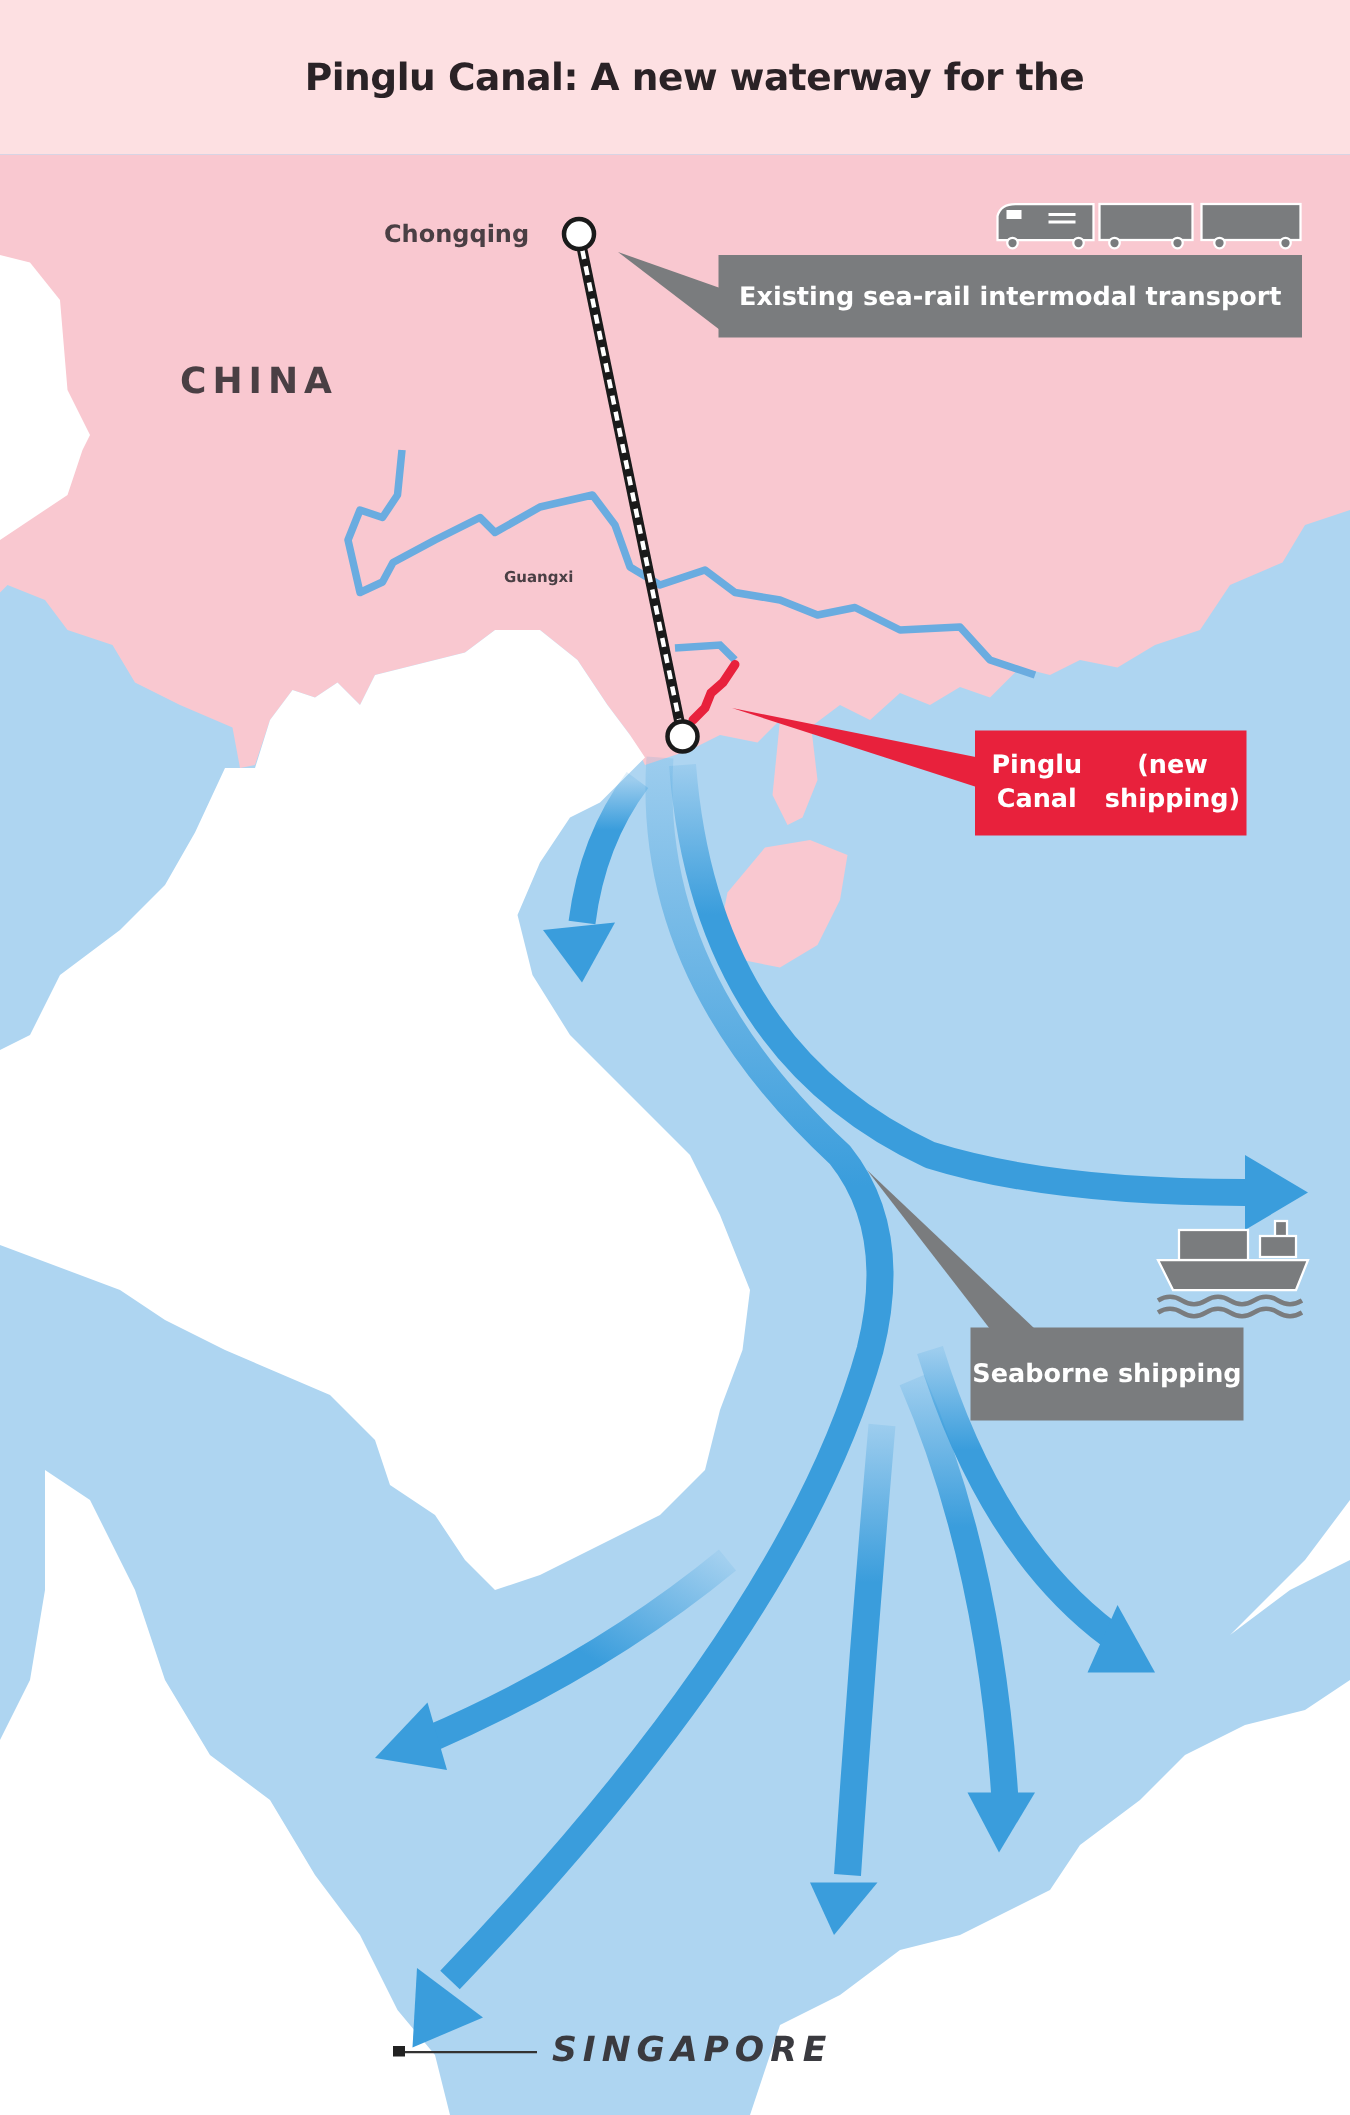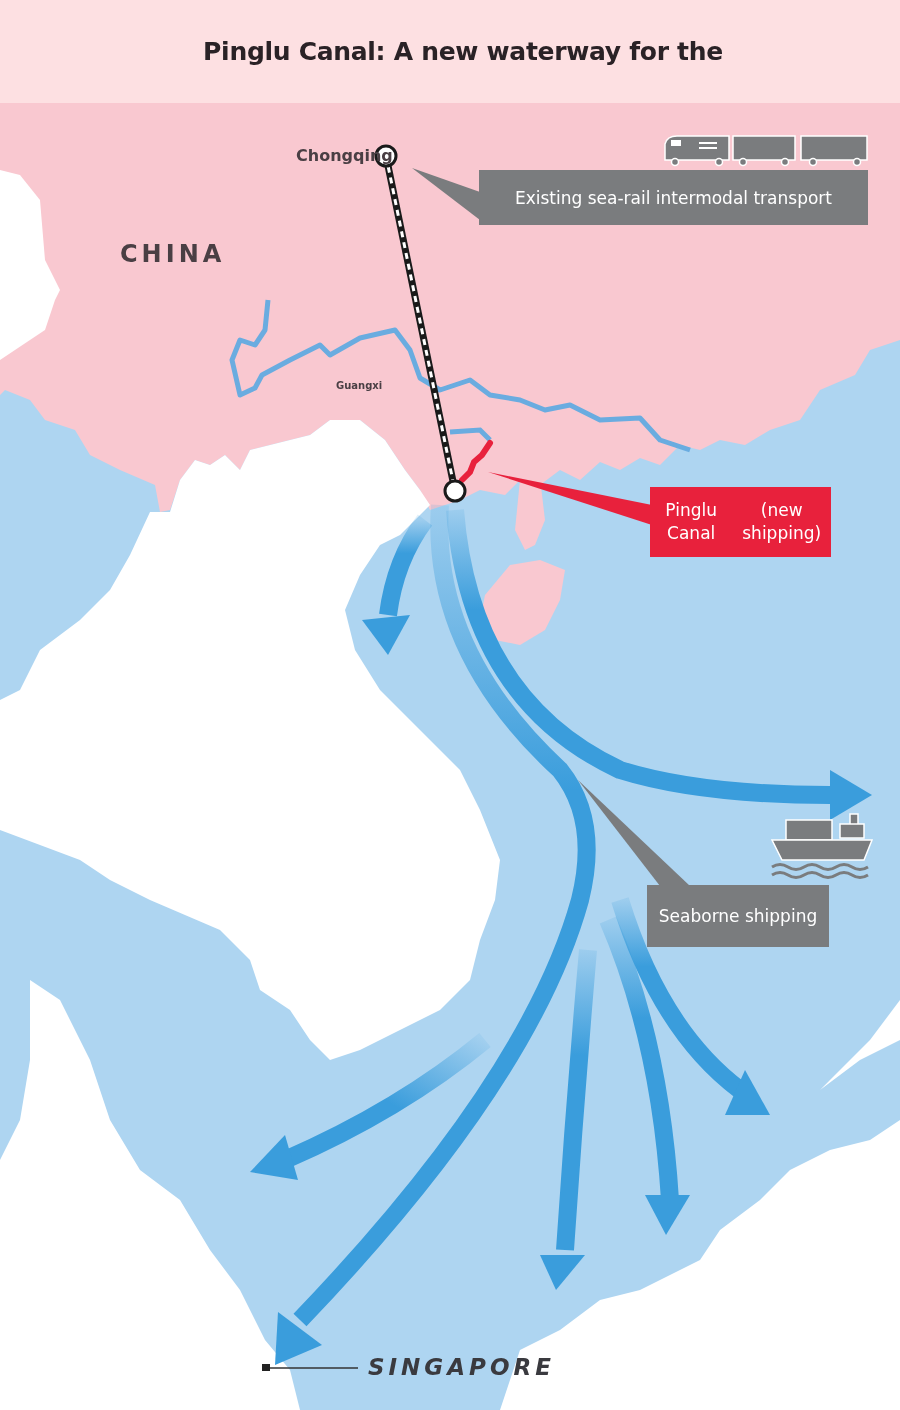--- a/index.html
+++ b/index.html
@@ -1,21 +1,21 @@
 <!DOCTYPE html>
 <html><head>
 <meta charset="utf-8">
 <style>
   html, body { margin: 0; padding: 0; }
   body { width: 900px; height: 1410px; position: relative; overflow: hidden; background: #aed5f1; font-family: "Liberation Sans", "DejaVu Sans", sans-serif; }
   .title-bar { position: absolute; left: 0; top: 0; width: 900px; height: 103px; background: #fde0e2; display: flex; flex-direction: column; align-items: center; justify-content: center; padding-left: 13px; }
   .title-line { font-family: "DejaVu Sans", sans-serif; font-weight: bold; font-size: 25px; color: #2a2226; line-height: 34px; letter-spacing: -0.3px; }
   .map { position: absolute; left: 0; top: 103px; width: 900px; height: 1307px; }
   .lbl { position: absolute; font-family: "DejaVu Sans", sans-serif; font-weight: bold; color: #4a3f44; }
-  .callout { position: absolute; color: #fff; font-family: "DejaVu Sans", sans-serif; font-weight: normal; display: flex; align-items: center; justify-content: center; text-align: center; }
+  .callout { position: absolute; color: #fff; font-family: "DejaVu Sans", sans-serif; font-weight: bold; display: flex; align-items: center; justify-content: center; text-align: center; }
 </style>
 </head>
 <body>
 
 <div class="title-bar">
   <div class="title-line">Pinglu Canal: A new waterway for the</div>
 </div>
 
 <svg class="map" viewBox="0 103 900 1307" width="900" height="1307" xmlns="http://www.w3.org/2000/svg">
   <defs>
@@ -108,21 +108,21 @@
   <g transform="translate(772,812)" fill="#7a7c7e" stroke="#fff" stroke-width="1.5">
     <rect x="14" y="8" width="46" height="20"></rect>
     <rect x="78" y="2" width="8" height="22"></rect>
     <rect x="68" y="12" width="24" height="14"></rect>
     <path d="M0,28 L100,28 L92,48 L10,48 Z"></path>
     <path d="M0,55 q8,-5 16,0 t16,0 t16,0 t16,0 t16,0 t16,0" fill="none" stroke="#7a7c7e" stroke-width="3"></path>
     <path d="M0,63 q8,-5 16,0 t16,0 t16,0 t16,0 t16,0 t16,0" fill="none" stroke="#7a7c7e" stroke-width="3"></path>
   </g>
 </svg>
 
-<div class="lbl" style="left:256px;top:146px;font-size:16px;margin-left:40px;">Chongqing</div>
+<div class="lbl" style="left:256px;top:146px;font-size:16px;">Chongqing</div>
 <div class="lbl" style="left:120px;top:240px;font-size:24px;letter-spacing:4px;">CHINA</div>
 <div class="lbl" style="left:336px;top:380px;font-size:10px;">Guangxi</div>
 <div class="lbl" style="left:368px;top:1354px;font-size:23px;letter-spacing:4px;color:#3a3a3f;font-style:italic;">SINGAPORE</div>
 
 <div class="callout" style="left:479px;top:170px;width:389px;height:55px;background:#7a7c7e;font-size:17px;">
   <span>Existing sea-rail intermodal transport</span>
 </div>
 <div class="callout" style="left:650px;top:487px;width:181px;height:70px;background:#e8213c;font-size:17px;flex-direction:row;line-height:23px;">
   <span>Pinglu Canal</span>
   <span>(new shipping)</span>

